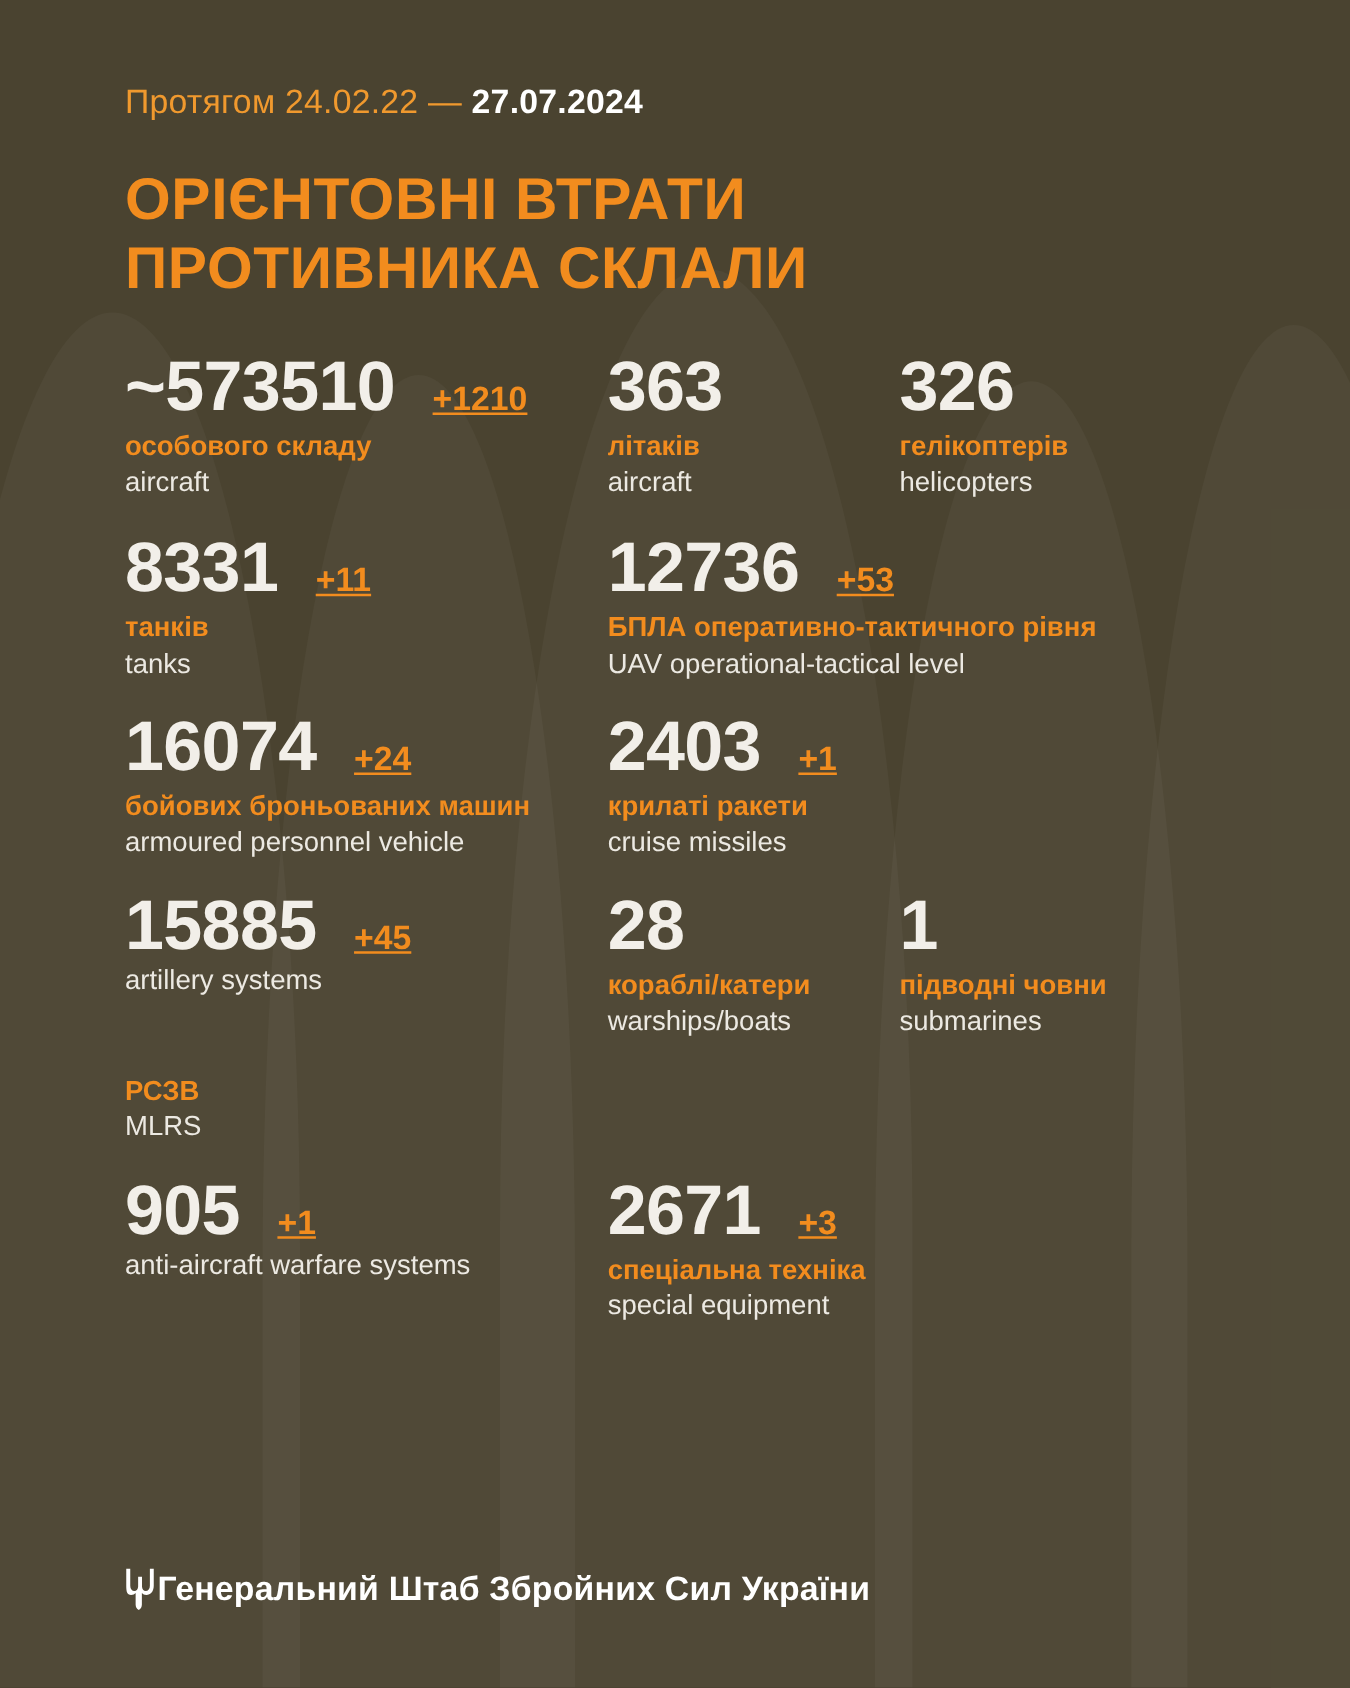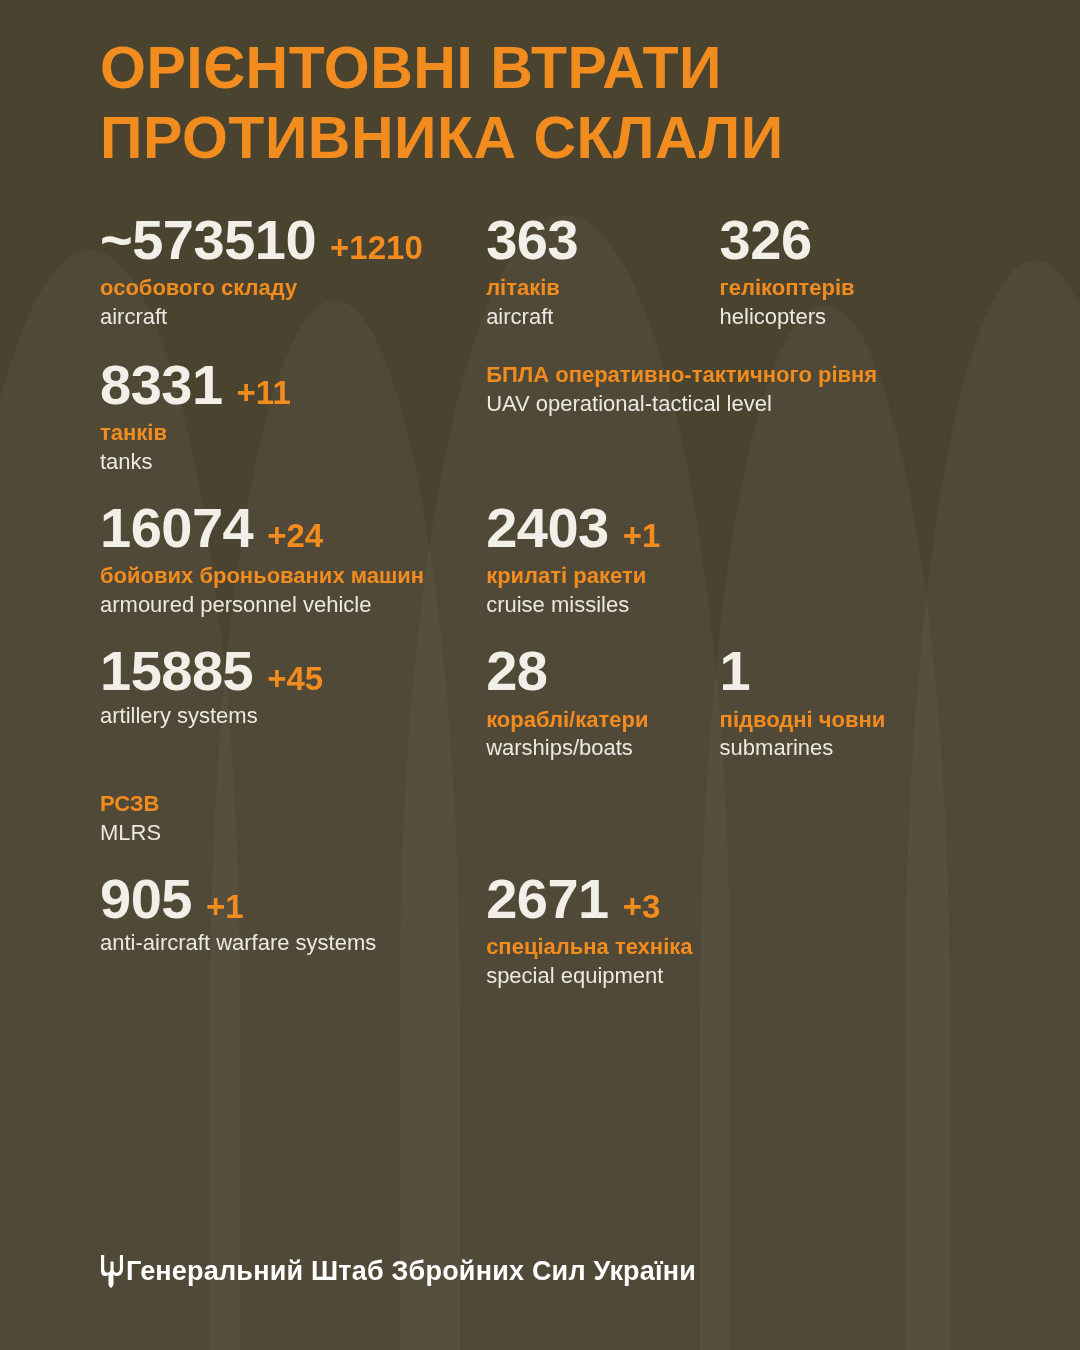--- a/index.html
+++ b/index.html
@@ -51,21 +51,21 @@
     letter-spacing: 0.2px;
     color: #f0992e;
   }
   .period .date-end {
     color: #ffffff;
     font-weight: bold;
   }
 
   .headline {
     margin-top: 34px;
-    font-size: 59px;
+    font-size: 47px;
     line-height: 1.18;
     font-weight: bold;
     color: #f28c1e;
     letter-spacing: 0.5px;
     text-transform: uppercase;
   }
 
   .grid {
     margin-top: 38px;
     position: relative;
@@ -73,34 +73,35 @@
   .row {
     display: flex;
     align-items: flex-start;
   }
   .cell {
     box-sizing: border-box;
   }
   .num-line {
     display: flex;
     align-items: baseline;
-    gap: 14px;
+    gap: 30px;
   }
   .value {
     font-size: 56px;
     font-weight: bold;
     color: #f2efe9;
     line-height: 1.04;
     letter-spacing: -0.5px;
   }
   .delta {
-    font-size: 33px;
+    font-size: 27px;
     font-weight: bold;
     color: #f28c1e;
     line-height: 1;
+    text-decoration: underline;
   }
   .label-ua {
     margin-top: 6px;
     font-size: 22px;
     font-weight: bold;
     color: #f28c1e;
     line-height: 1.2;
   }
   .label-en {
     margin-top: 2px;
@@ -150,20 +151,24 @@
   <div class="bg-shapes">
     <div class="blade b1"></div>
     <div class="blade b2"></div>
     <div class="blade b3"></div>
     <div class="blade b4"></div>
     <div class="blade b5"></div>
   </div>
 
   <div class="content">
 
+    <div class="period">
+      <span>Протягом 24.02.22 —</span>
+      <span class="date-end">27.07.2024</span>
+    </div>
 
     <div class="headline">
       <div>ОРІЄНТОВНІ ВТРАТИ</div>
       <div>ПРОТИВНИКА СКЛАЛИ</div>
     </div>
 
     <div class="grid">
 
       <div class="row r1">
         <div class="cell c-left">
@@ -195,20 +200,24 @@
       <div class="row r2">
         <div class="cell c-left">
           <div class="num-line">
             <span class="value">8331</span>
             <span class="delta">+11</span>
           </div>
           <div class="label-ua">танків</div>
           <div class="label-en">tanks</div>
         </div>
         <div class="cell c-wide">
+          <div class="num-line">
+            <span class="value">12736</span>
+            <span class="delta">+53</span>
+          </div>
           <div class="label-ua">БПЛА оперативно-тактичного рівня</div>
           <div class="label-en">UAV operational-tactical level</div>
         </div>
       </div>
 
       <div class="row r3">
         <div class="cell c-left">
           <div class="num-line">
             <span class="value">16074</span>
             <span class="delta">+24</span>

